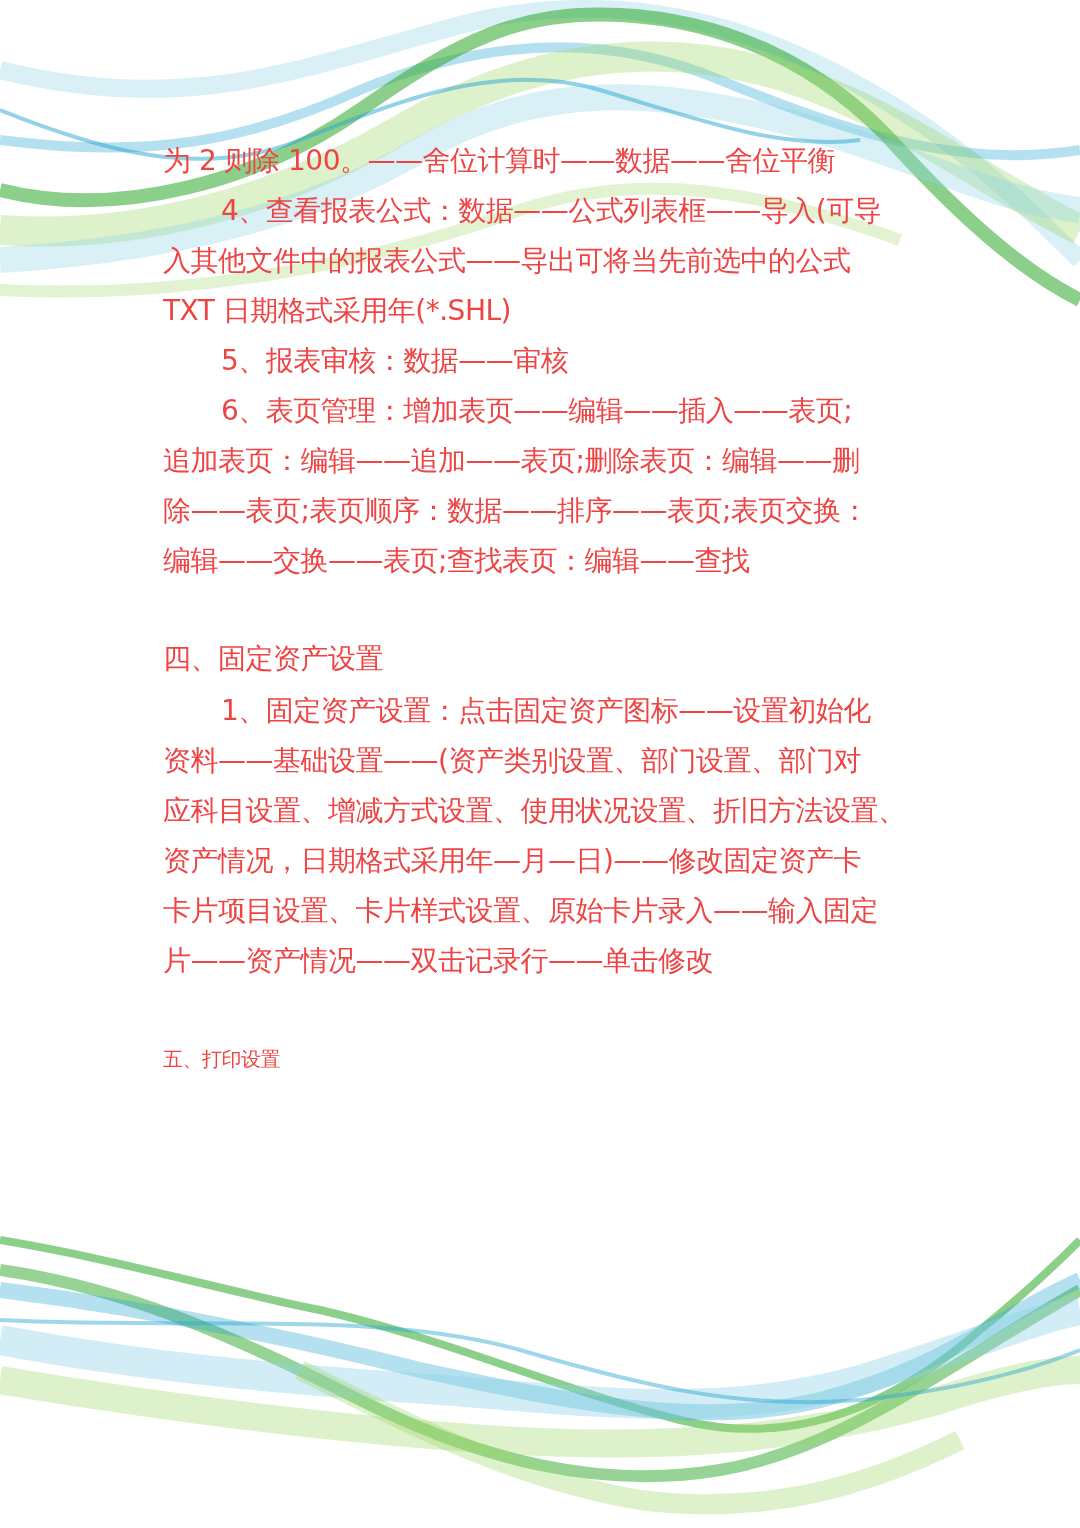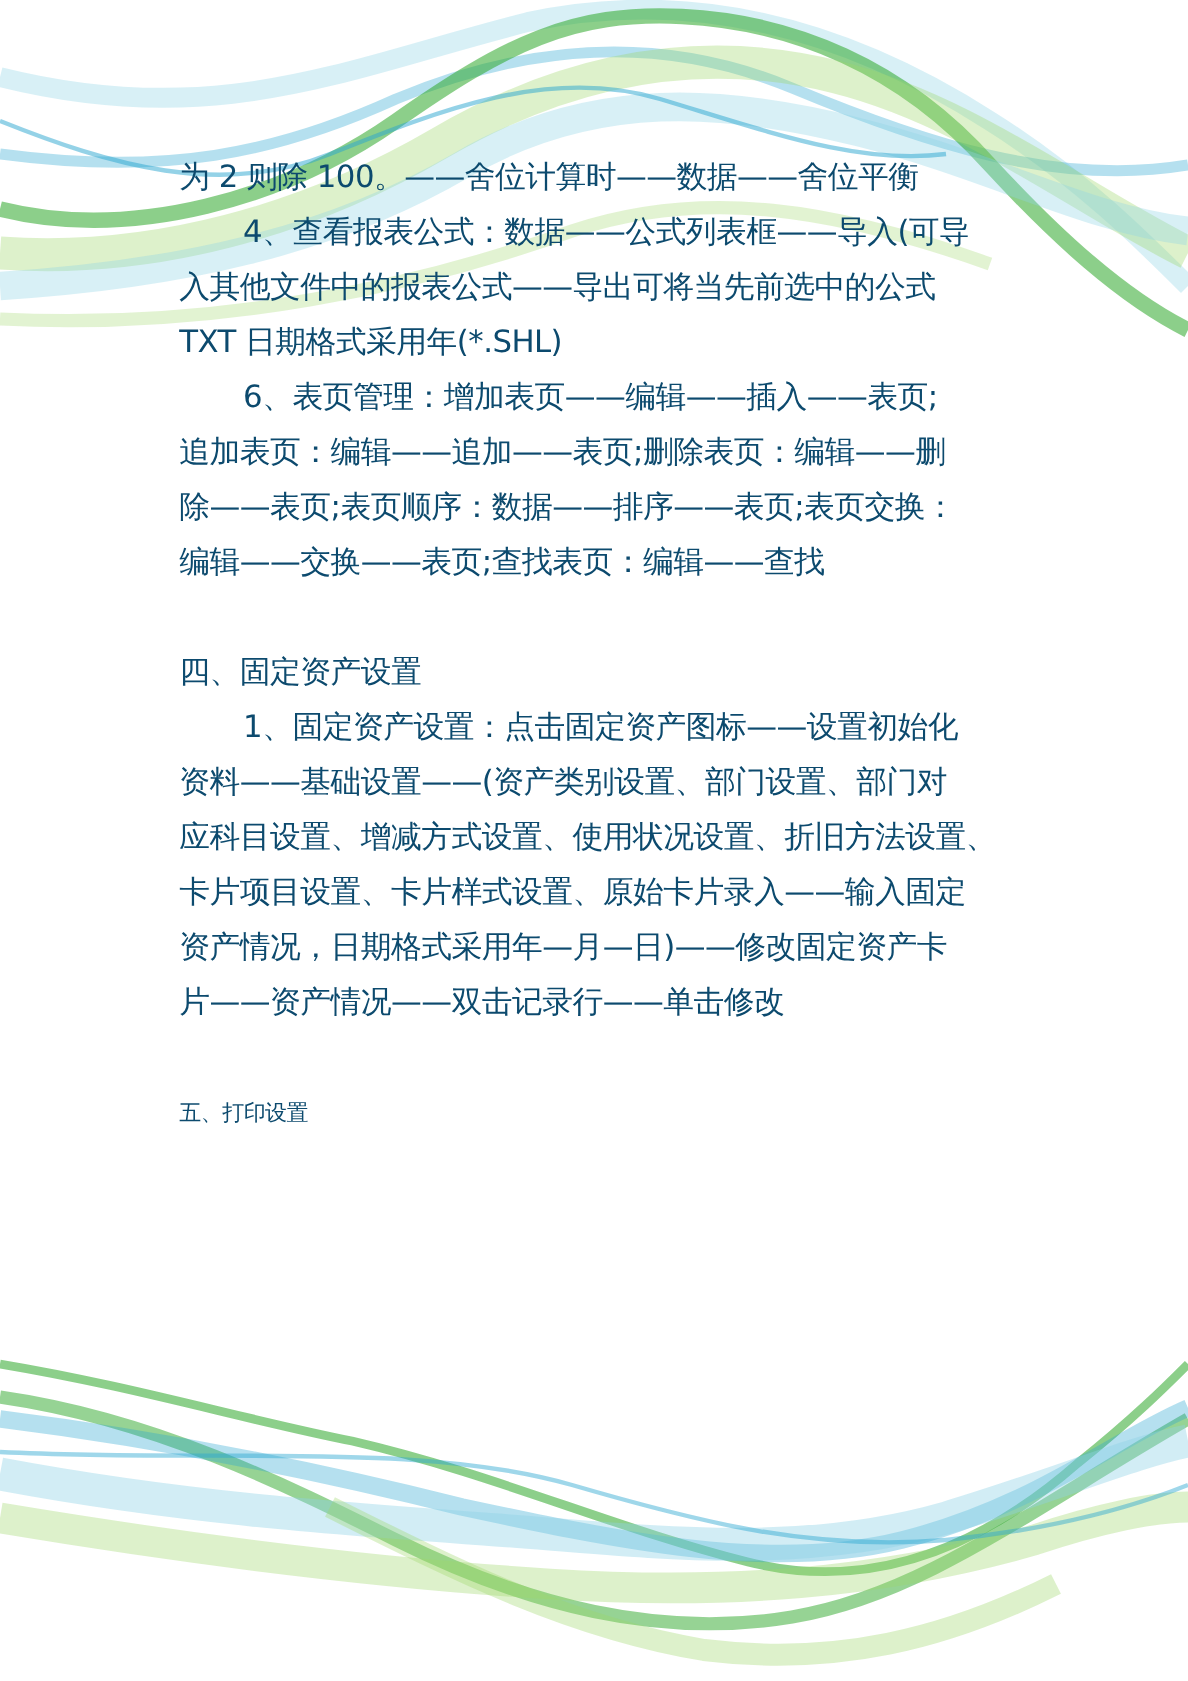--- a/index.html
+++ b/index.html
@@ -6,25 +6,25 @@
   body {
     width: 1080px; height: 1528px; position: relative; overflow: hidden;
     background: #ffffff;
     font-family: "DejaVu Sans", "Liberation Sans", sans-serif;
   }
   .deco { position: absolute; left: 0; width: 1080px; pointer-events: none; }
   .deco-top { top: 0; height: 330px; }
   .deco-bottom { top: 1200px; height: 328px; }
   .page-text {
     position: absolute; left: 163px; top: 136px; width: 760px;
-    font-size: 28px; line-height: 50px; color: #0c4a6e;
+    font-size: 28px; line-height: 50px; color: #ef4444;
     letter-spacing: -0.5px;
   }
   .para { margin: 0; text-align: justify; }
-  .heading { margin: 50px 0 0 0; }
+  .heading { margin: 50px 0 0 0; font-family: Liberation Mono, monospace; }
   .line { display: block; white-space: nowrap; }
 </style>
 </head>
 <body>
 
 <svg class="deco deco-top" viewBox="0 0 1080 330" preserveAspectRatio="none">
   <path d="M0,70 C200,120 320,60 480,20 C620,-10 760,20 900,110 C980,160 1040,220 1080,260" fill="none" stroke="#8fd3e6" stroke-width="18" opacity="0.35"></path>
   <path d="M0,140 C150,160 250,140 360,90 C480,40 600,30 720,80 C840,130 960,170 1080,150" fill="none" stroke="#2aa6d0" stroke-width="10" opacity="0.35"></path>
   <path d="M0,190 C120,220 260,180 360,110 C460,40 520,10 620,15 C720,20 820,60 900,150 C960,215 1020,270 1080,300" fill="none" stroke="#2ea82a" stroke-width="14" opacity="0.55"></path>
   <path d="M0,230 C140,240 280,200 400,130 C520,60 640,40 760,70 C880,100 980,180 1080,230" fill="none" stroke="#9ed66a" stroke-width="30" opacity="0.35"></path>
@@ -48,35 +48,38 @@
   <div>
     <p class="para">
       <span class="line">为 2 则除 100。——舍位计算时——数据——舍位平衡</span>
     </p>
     <p class="para">
       <span class="line" style="padding-left:58px">4、查看报表公式：数据——公式列表框——导入(可导</span>
       <span class="line">入其他文件中的报表公式——导出可将当先前选中的公式</span>
       <span class="line">TXT 日期格式采用年(*.SHL)</span>
     </p>
     <p class="para">
+      <span class="line" style="padding-left:58px">5、报表审核：数据——审核</span>
+    </p>
+    <p class="para">
       <span class="line" style="padding-left:58px">6、表页管理：增加表页——编辑——插入——表页;</span>
       <span class="line">追加表页：编辑——追加——表页;删除表页：编辑——删</span>
       <span class="line">除——表页;表页顺序：数据——排序——表页;表页交换：</span>
       <span class="line">编辑——交换——表页;查找表页：编辑——查找</span>
     </p>
   </div>
 
   <div>
     <h2 class="para heading" style="font-size:28px;font-weight:normal;line-height:50px;">四、固定资产设置</h2>
     <p class="para">
       <span class="line" style="padding-left:58px">1、固定资产设置：点击固定资产图标——设置初始化</span>
       <span class="line">资料——基础设置——(资产类别设置、部门设置、部门对</span>
       <span class="line">应科目设置、增减方式设置、使用状况设置、折旧方法设置、</span>
+      <span class="line">资产情况，日期格式采用年—月—日)——修改固定资产卡</span>
       <span class="line">卡片项目设置、卡片样式设置、原始卡片录入——输入固定</span>
-      <span class="line">资产情况，日期格式采用年—月—日)——修改固定资产卡</span>
       <span class="line">片——资产情况——双击记录行——单击修改</span>
     </p>
   </div>
 
   <div>
     <h2 class="para heading" style="font-size:20px;font-weight:normal;line-height:50px;">五、打印设置</h2>
   </div>
 
 </div>
 

